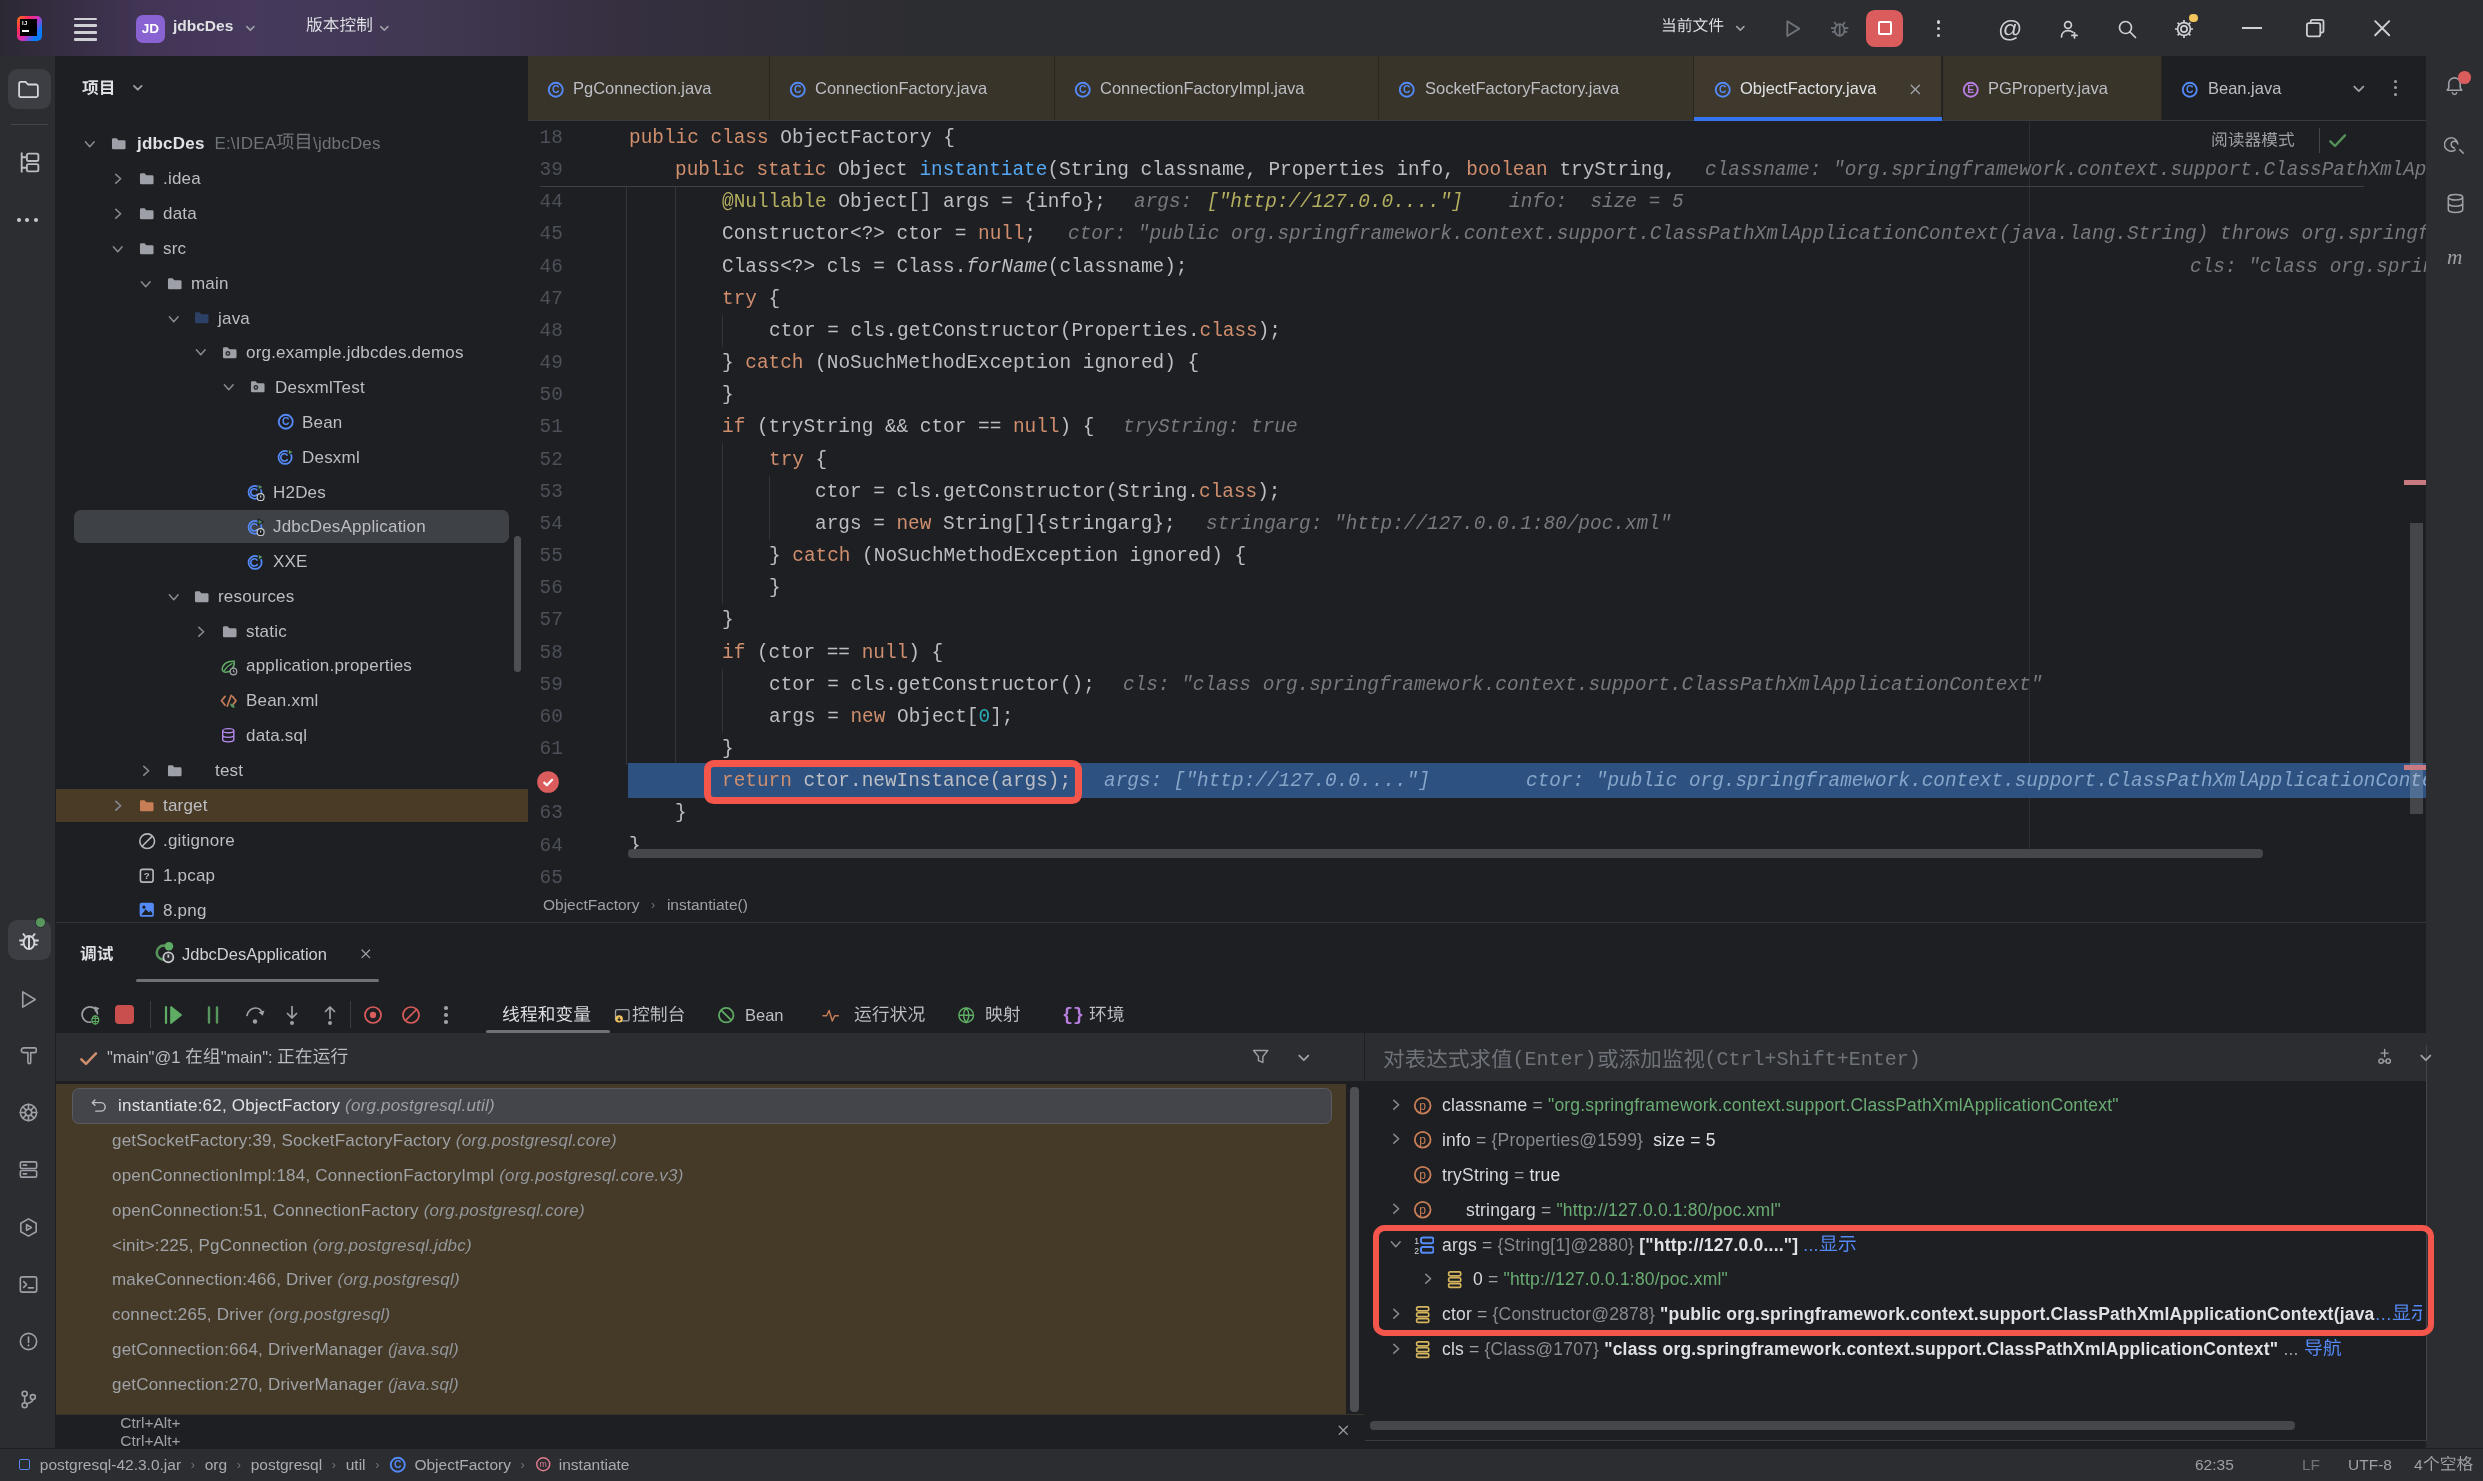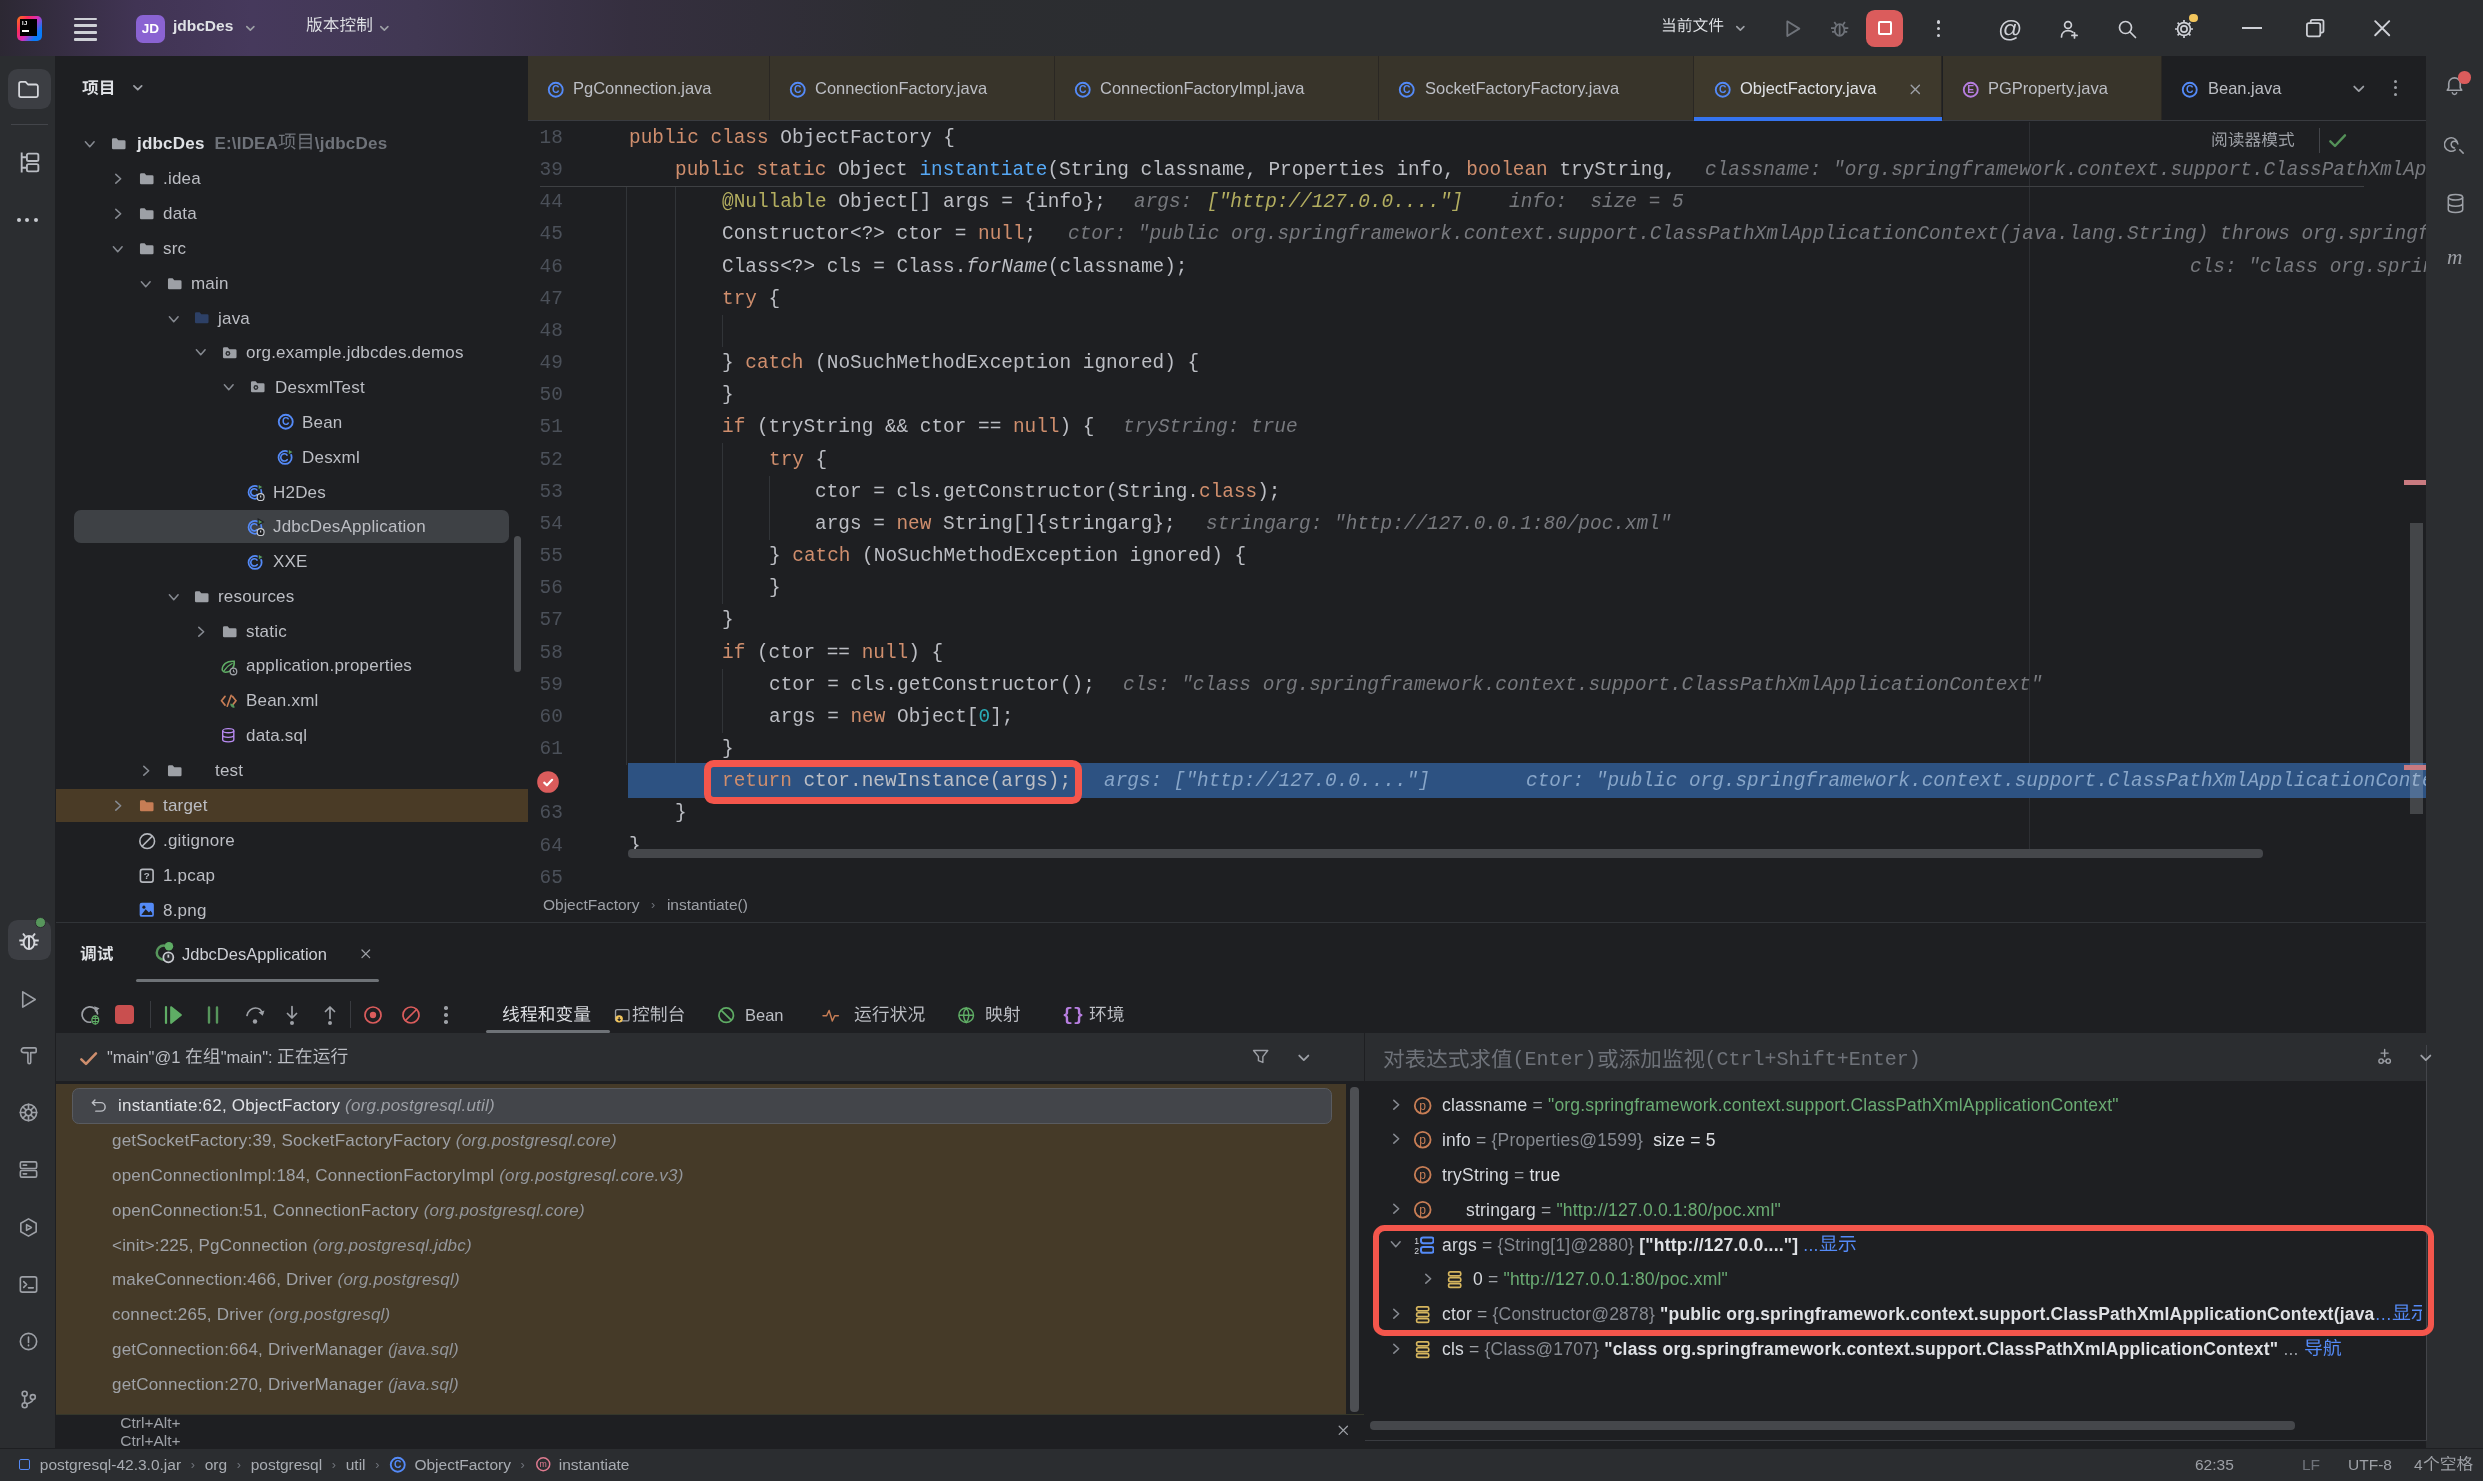--- a/index.html
+++ b/index.html
@@ -154,21 +154,21 @@
     <path d="M2 4 L6 8 L10 4" stroke="#9da0a6" stroke-width="1.8" stroke-linecap="round" stroke-linejoin="round"></path>
   </svg>
 <div class="abs" style="left:74px;top:510px;width:435px;height:33px;background:#3e4145;border-radius:6.8px;"></div>
 <div class="abs" style="left:56px;top:789px;width:472px;height:33px;background:#4a3b26;"></div>
 <div class="abs" style="left:82px;top:136px;"><svg width="15.5" height="15.5" viewBox="0 0 16 16" fill="none">
       <path d="M3.5 6 L8 11 L12.5 6" stroke="#868a91" stroke-width="1.6" stroke-linecap="round" stroke-linejoin="round"></path>
     </svg></div>
 <div class="abs" style="left:110px;top:135px;"><svg width="17.5" height="17.5" viewBox="0 0 16 16">
       <path d="M1.8 4.2 A1.2 1.2 0 0 1 3 3 H6 L7.6 4.8 H13 A1.2 1.2 0 0 1 14.2 6 V11.8 A1.2 1.2 0 0 1 13 13 H3 A1.2 1.2 0 0 1 1.8 11.8 Z" fill="#9da0a6"></path>
     </svg></div>
-<div class="abs row" style="left:137px;top:126px;height:35px;font-size:17px;letter-spacing:0.2px;"><span style="color:#dfe1e5;font-weight:700;">jdbcDes</span><span style="color:#6f737a;font-weight:700;">  E:\IDEA<svg style="vertical-align:-0.14em" width="2.16em" height="1.08em" viewBox="0 -820 2000 1000" fill="#6f737a">
+<div class="abs row" style="left:137px;top:126px;height:35px;font-size:17px;letter-spacing:0.2px;"><span style="color:#dfe1e5;font-weight:700;">jdbcDes</span><span style="color:#6f737a;font-weight:400;">  E:\IDEA<svg style="vertical-align:-0.14em" width="2.16em" height="1.08em" viewBox="0 -820 2000 1000" fill="#6f737a">
         <path d="M618 -500V-289C618 -184 591 -56 319 19C335 34 357 61 366 77C649 -12 693 -158 693 -289V-500ZM689 -91C766 -41 864 31 911 79L961 26C913 -21 813 -90 736 -138ZM29 -184 48 -106C140 -137 262 -179 379 -219L369 -284L247 -247V-650H363V-722H46V-650H172V-225ZM417 -624V-153H490V-556H816V-155H891V-624H655C670 -655 686 -692 702 -728H957V-796H381V-728H613C603 -694 591 -656 578 -624Z"></path>
         <path transform="translate(1000,0)" d="M233 -470H759V-305H233ZM233 -542V-704H759V-542ZM233 -233H759V-67H233ZM158 -778V74H233V6H759V74H837V-778Z"></path>
       </svg>\jdbcDes</span></div>
 <div class="abs" style="left:110px;top:171px;"><svg width="15.5" height="15.5" viewBox="0 0 16 16" fill="none">
       <path d="M6 3.5 L11 8 L6 12.5" stroke="#868a91" stroke-width="1.6" stroke-linecap="round" stroke-linejoin="round"></path>
     </svg></div>
 <div class="abs" style="left:138px;top:170px;"><svg width="17.5" height="17.5" viewBox="0 0 16 16">
       <path d="M1.8 4.2 A1.2 1.2 0 0 1 3 3 H6 L7.6 4.8 H13 A1.2 1.2 0 0 1 14.2 6 V11.8 A1.2 1.2 0 0 1 13 13 H3 A1.2 1.2 0 0 1 1.8 11.8 Z" fill="#9da0a6"></path>
     </svg></div>
 <div class="abs row" style="left:163px;top:161px;height:35px;font-size:17px;letter-spacing:0.2px;"><span style="color:#bcbec4;font-weight:400;">.idea</span></div>
@@ -391,20 +391,21 @@
 <div class="abs" style="top:65px;left:981px;color:#77797e;font-style:italic;">info:  size = 5</div>
 <div class="abs" style="top:97px;left:11.6px;width:23px;text-align:right;color:#4b5059;">45</div>
 <div class="abs" style="top:97px;left:194px;"><span style="color:#bcbec4;">Constructor&lt;?&gt; ctor = </span><span style="color:#cf8e6d;">null</span><span style="color:#bcbec4;">;</span></div>
 <div class="abs" style="top:97px;left:540px;color:#77797e;font-style:italic;">ctor: "public org.springframework.context.support.ClassPathXmlApplicationContext(java.lang.String) throws org.springf</div>
 <div class="abs" style="top:130px;left:11.6px;width:23px;text-align:right;color:#4b5059;">46</div>
 <div class="abs" style="top:130px;left:194px;"><span style="color:#bcbec4;">Class&lt;?&gt; cls = Class.</span><span style="color:#bcbec4;font-style:italic;">forName</span><span style="color:#bcbec4;">(classname);</span></div>
 <div class="abs" style="top:130px;left:1662px;color:#77797e;font-style:italic;">cls: "class org.sprin</div>
 <div class="abs" style="top:162px;left:11.6px;width:23px;text-align:right;color:#4b5059;">47</div>
 <div class="abs" style="top:162px;left:194px;"><span style="color:#cf8e6d;">try</span><span style="color:#bcbec4;"> {</span></div>
 <div class="abs" style="top:194px;left:11.6px;width:23px;text-align:right;color:#4b5059;">48</div>
+<div class="abs" style="top:194px;left:241px;"><span style="color:#bcbec4;">ctor = cls.getConstructor(Properties.</span><span style="color:#cf8e6d;">class</span><span style="color:#bcbec4;">);</span></div>
 <div class="abs" style="top:226px;left:11.6px;width:23px;text-align:right;color:#4b5059;">49</div>
 <div class="abs" style="top:226px;left:194px;"><span style="color:#bcbec4;">} </span><span style="color:#cf8e6d;">catch</span><span style="color:#bcbec4;"> (NoSuchMethodException ignored) {</span></div>
 <div class="abs" style="top:258px;left:11.6px;width:23px;text-align:right;color:#4b5059;">50</div>
 <div class="abs" style="top:258px;left:194px;"><span style="color:#bcbec4;">}</span></div>
 <div class="abs" style="top:290px;left:11.6px;width:23px;text-align:right;color:#4b5059;">51</div>
 <div class="abs" style="top:290px;left:194px;"><span style="color:#cf8e6d;">if</span><span style="color:#bcbec4;"> (tryString &amp;&amp; ctor == </span><span style="color:#cf8e6d;">null</span><span style="color:#bcbec4;">) {</span></div>
 <div class="abs" style="top:290px;left:595px;color:#77797e;font-style:italic;">tryString: true</div>
 <div class="abs" style="top:323px;left:11.6px;width:23px;text-align:right;color:#4b5059;">52</div>
 <div class="abs" style="top:323px;left:241px;"><span style="color:#cf8e6d;">try</span><span style="color:#bcbec4;"> {</span></div>
 <div class="abs" style="top:355px;left:11.6px;width:23px;text-align:right;color:#4b5059;">53</div>

